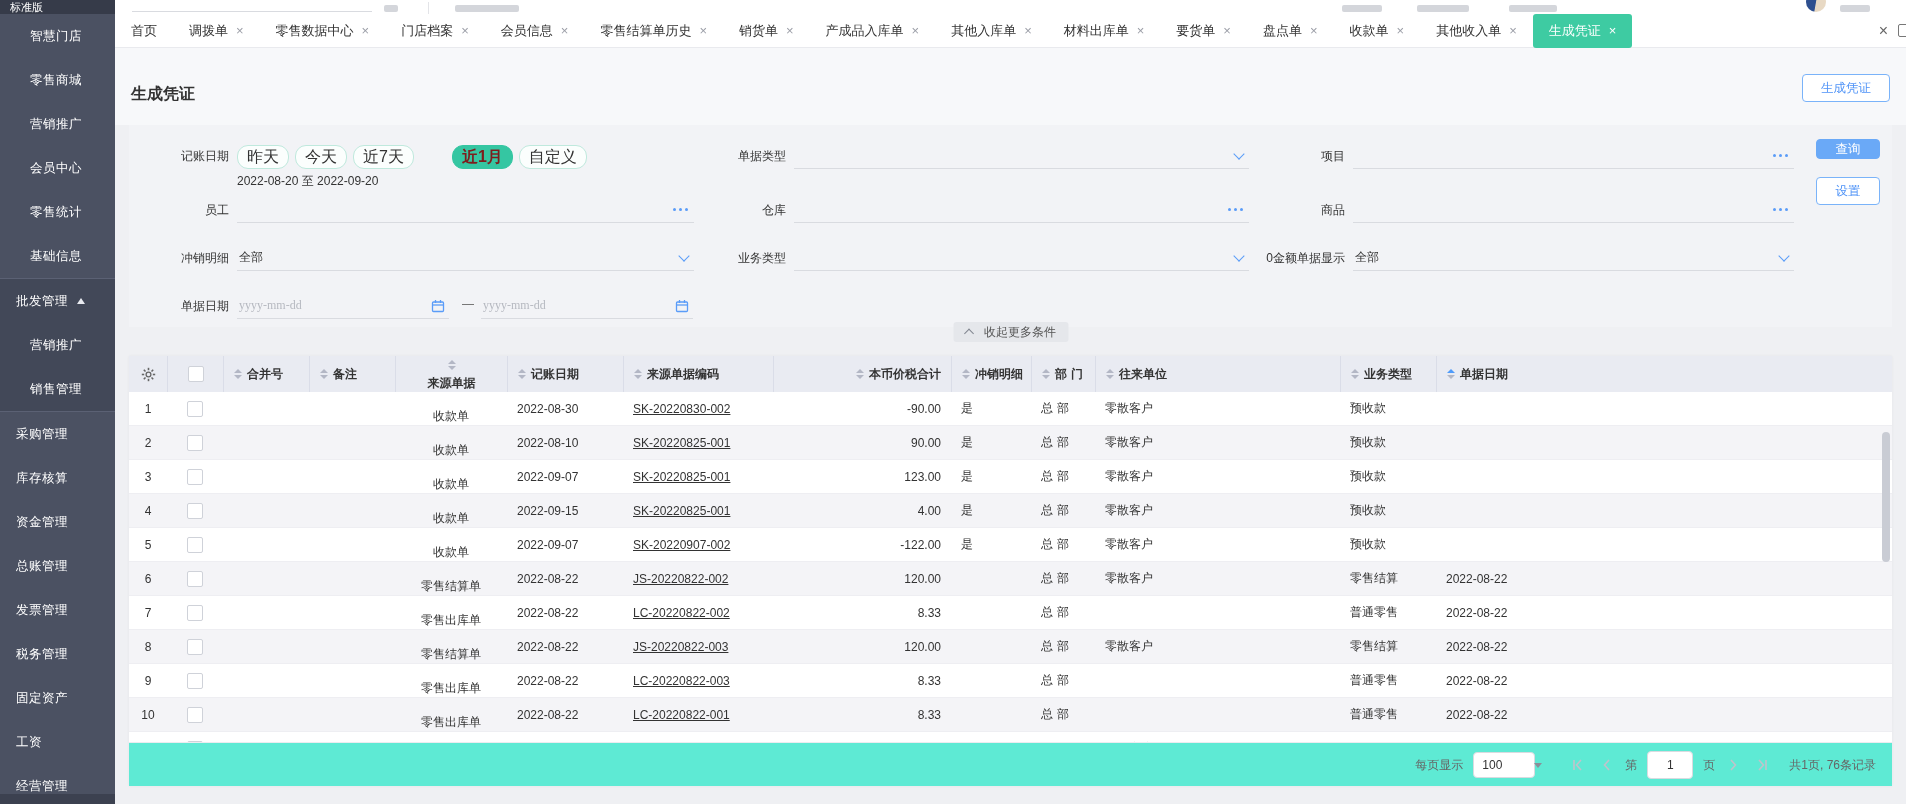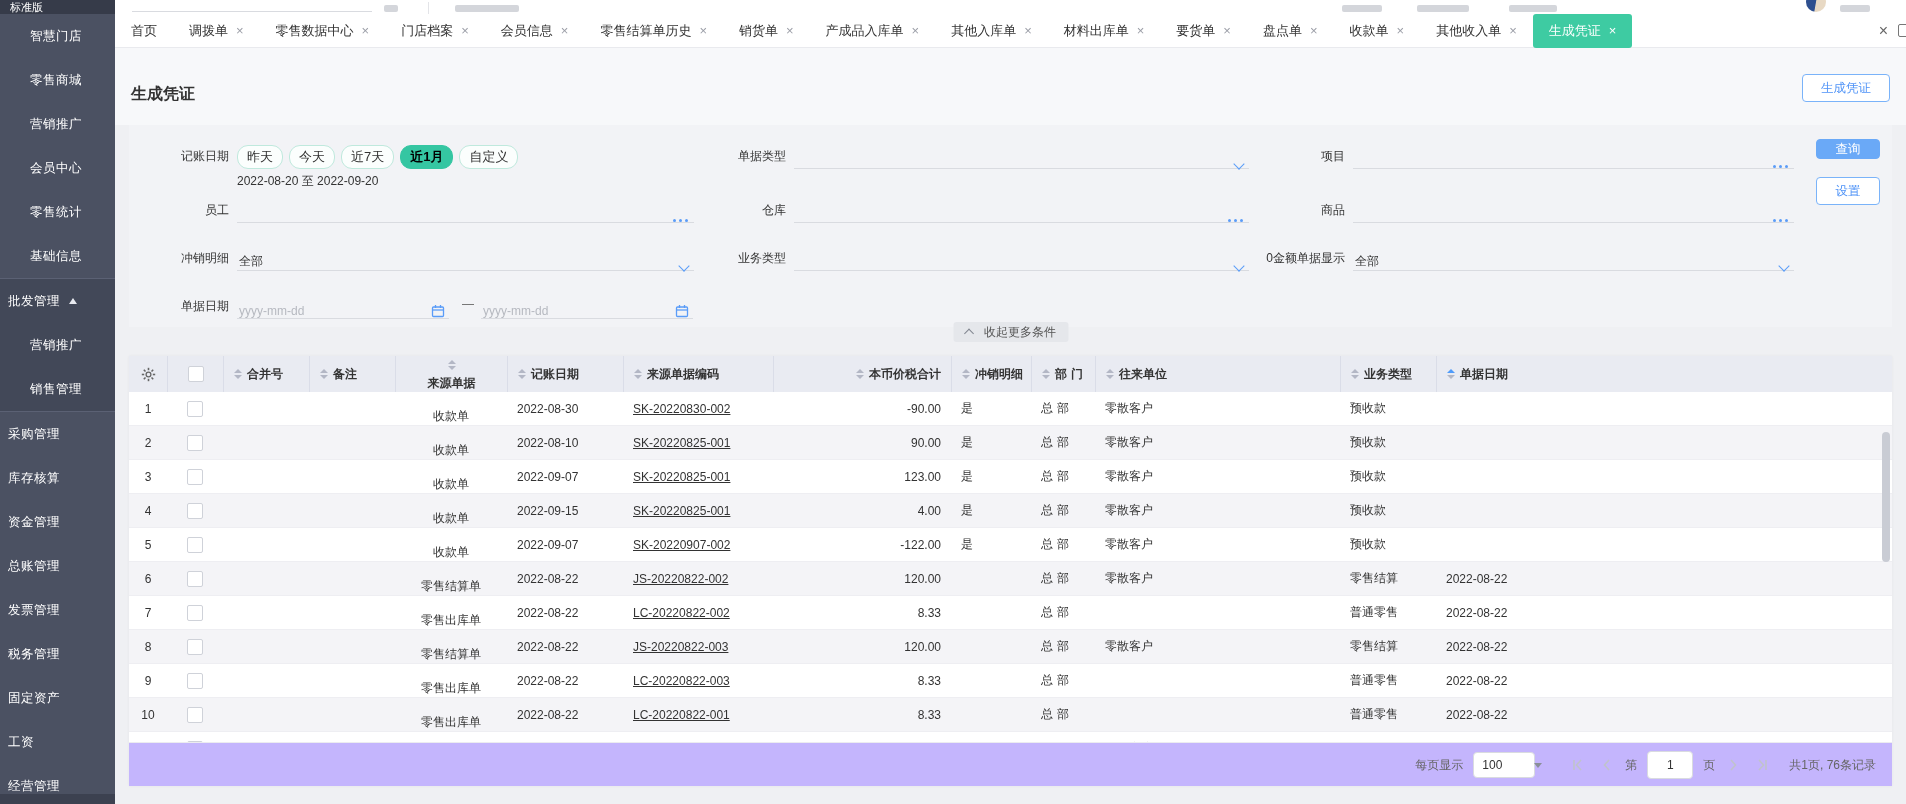--- a/index.html
+++ b/index.html
@@ -9,21 +9,21 @@
   
   .topbar{position:absolute;top:0;left:0;width:1906px;height:14px;background:#fff;overflow:hidden;z-index:5;}
   .topbar .corner{position:absolute;left:0;top:0;width:115px;height:14px;background:#363b49;color:#fff;font-size:11px;line-height:15px;padding-left:10px;box-sizing:border-box;}
   .tb-underline{position:absolute;left:132px;top:11px;width:240px;border-bottom:1px solid #d9dbe0;}
   .tb-frag{position:absolute;top:5px;height:7px;background:#d4d6db;border-radius:2px;}
   .tb-sep{position:absolute;top:2px;width:1px;height:12px;background:#e3e4e8;}
   .tb-avatar{position:absolute;top:-8px;width:20px;height:20px;border-radius:50%;background:linear-gradient(100deg,#2e4f8f 48%,#e8d9c4 52%);}
 
   
   .sidebar{position:absolute;top:14px;left:0;width:115px;height:790px;background:#4b5162;color:#fff;z-index:4;}
-  .side-item{height:44px;display:flex;align-items:center;padding-left:8px;cursor:pointer;font-size:12.5px;letter-spacing:.5px;}
+  .side-item{height:44px;display:flex;align-items:center;padding-left:16px;cursor:pointer;font-size:12.5px;letter-spacing:.5px;}
   .side-item.indent{padding-left:30px;}
   .side-item.in-group{background:#424858;}
   .side-item.div-top{border-top:1px solid #5b6174;}
   .side-foot{position:absolute;bottom:0;left:0;width:115px;height:10px;background:#3c4150;}
   .tri-up{width:0;height:0;border-left:4.5px solid transparent;border-right:4.5px solid transparent;border-bottom:6px solid #e8eaf0;display:inline-block;margin-left:9px;}
 
   
   .tabbar{position:absolute;top:14px;left:115px;width:1791px;height:34px;background:#fff;display:flex;align-items:center;border-bottom:1px solid #e9eaee;box-sizing:border-box;z-index:3;}
   .tab{height:34px;display:flex;align-items:center;gap:8px;padding:0 16px;font-size:13px;color:#333;cursor:pointer;white-space:nowrap;}
   .tab .tab-close{color:#9a9da6;font-size:13px;line-height:1;}
@@ -38,41 +38,41 @@
   .title-band{position:absolute;top:0;left:0;right:0;height:77px;background:#f7f8fa;}
   .page-title{position:absolute;left:16px;top:36px;font-size:16px;font-weight:bold;color:#333;}
   .btn{box-sizing:border-box;border-radius:4px;font-size:12.5px;display:flex;align-items:center;justify-content:center;cursor:pointer;}
   .btn-outline{background:#fff;border:1px solid #7ab3f9;color:#4f93f7;}
   .btn-primary{background:#6aa9f7;border:1px solid #6aa9f7;color:#fff;}
   .gen-btn{position:absolute;right:16px;top:26px;width:88px;height:28px;}
 
   
   .filter-panel{position:absolute;top:77px;left:14px;width:1763px;height:202px;background:#f2f3f6;}
   .flabel{position:absolute;height:26px;line-height:26px;text-align:right;color:#333;}
-  .ffield{position:absolute;height:26px;border-bottom:1px solid #d9dbe0;display:flex;align-items:flex-end;box-sizing:border-box;background:transparent;}
+  .ffield{position:absolute;height:26px;border-bottom:1px solid #d9dbe0;display:flex;align-items:center;box-sizing:border-box;background:transparent;font-family:Liberation Serif, serif;}
   .ffield .fval{flex:1;padding-left:2px;color:#333;}
   .ffield .ph{color:#b6b9c0;}
   .chev{width:7px;height:7px;border-right:1.5px solid #5a9cf8;border-bottom:1.5px solid #5a9cf8;transform:rotate(45deg);margin:-4px 6px 0 0;flex:none;}
   .dots{display:inline-flex;gap:3px;margin-right:6px;flex:none;}
   .dots i{width:3px;height:3px;border-radius:50%;background:#5a9cf8;}
   .quick-group{position:absolute;display:flex;gap:6px;align-items:center;}
-  .qbtn{height:22px;padding:0 9px;border-radius:11px;border:1px solid #bfe9dd;background:#fbfefd;display:flex;align-items:center;font-size:13px;color:#333;cursor:pointer;}
-  .qbtn.on{background:#35c6a2;border-color:#35c6a2;color:#000000;font-weight:bold;}
+  .qbtn{height:22px;padding:0 9px;border-radius:11px;border:1px solid #bfe9dd;background:#fbfefd;display:flex;align-items:center;font-size:16px;color:#333;cursor:pointer;}
+  .qbtn.on{background:#35c6a2;border-color:#35c6a2;color:#7f1d1d;font-weight:bold;margin-left:32px;}
   .range-text{position:absolute;color:#333;}
   .cal{flex:none;margin-right:4px;}
   .dash{position:absolute;color:#666;}
   .q-btn{position:absolute;left:1687px;width:64px;height:20px;}
   .s-btn{position:absolute;left:1687px;width:64px;height:28px;}
 
   
   .collapse-pill{position:absolute;top:274px;left:50%;transform:translateX(-50%);height:20px;background:#e5e7eb;border-radius:3px;display:flex;align-items:center;gap:12px;padding:0 12px;color:#555;cursor:pointer;}
   .chev-up{width:6px;height:6px;border-left:1.5px solid #80858f;border-top:1.5px solid #80858f;transform:rotate(45deg);margin-top:3px;}
 
   
-  .table-card{position:absolute;top:308px;left:14px;width:1763px;height:430px;background:#c4b5fd;box-shadow:0 0 3px rgba(0,0,0,.05);}
+  .table-card{position:absolute;top:308px;left:14px;width:1763px;height:430px;background:#5eead4;box-shadow:0 0 3px rgba(0,0,0,.05);}
   .thead{display:flex;height:36px;background:#e9ebf2;align-items:stretch;}
   .th{display:flex;align-items:center;gap:5px;padding:0 10px;box-sizing:border-box;font-weight:bold;color:#333;border-left:1px solid #dadde8;overflow:hidden;white-space:nowrap;}
   .th:first-child{border-left:none;}
   .sort{display:inline-flex;flex-direction:column;gap:2px;flex:none;}
   .s-up{width:0;height:0;border-left:4px solid transparent;border-right:4px solid transparent;border-bottom:4.5px solid #b3b7c5;}
   .s-down{width:0;height:0;border-left:4px solid transparent;border-right:4px solid transparent;border-top:4.5px solid #b3b7c5;}
   .s-up.on{border-bottom-color:#4f9bfa;}
   .tbody{position:relative;height:350px;overflow:hidden;}
   .tr{display:flex;height:33px;border-bottom:1px solid #eeeef2;align-items:stretch;background:#fff;}
   .tr.alt{background:#f4f4f7;}

